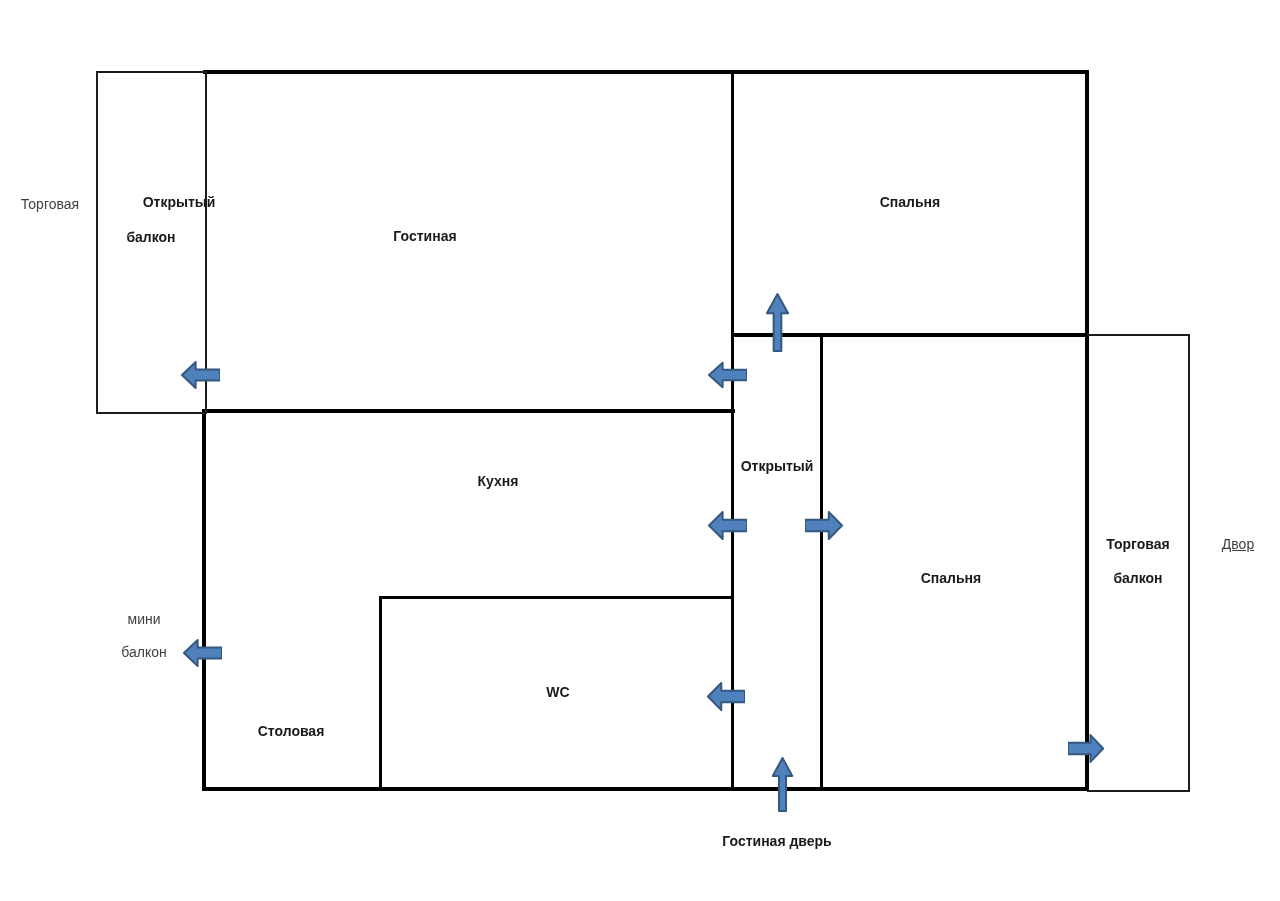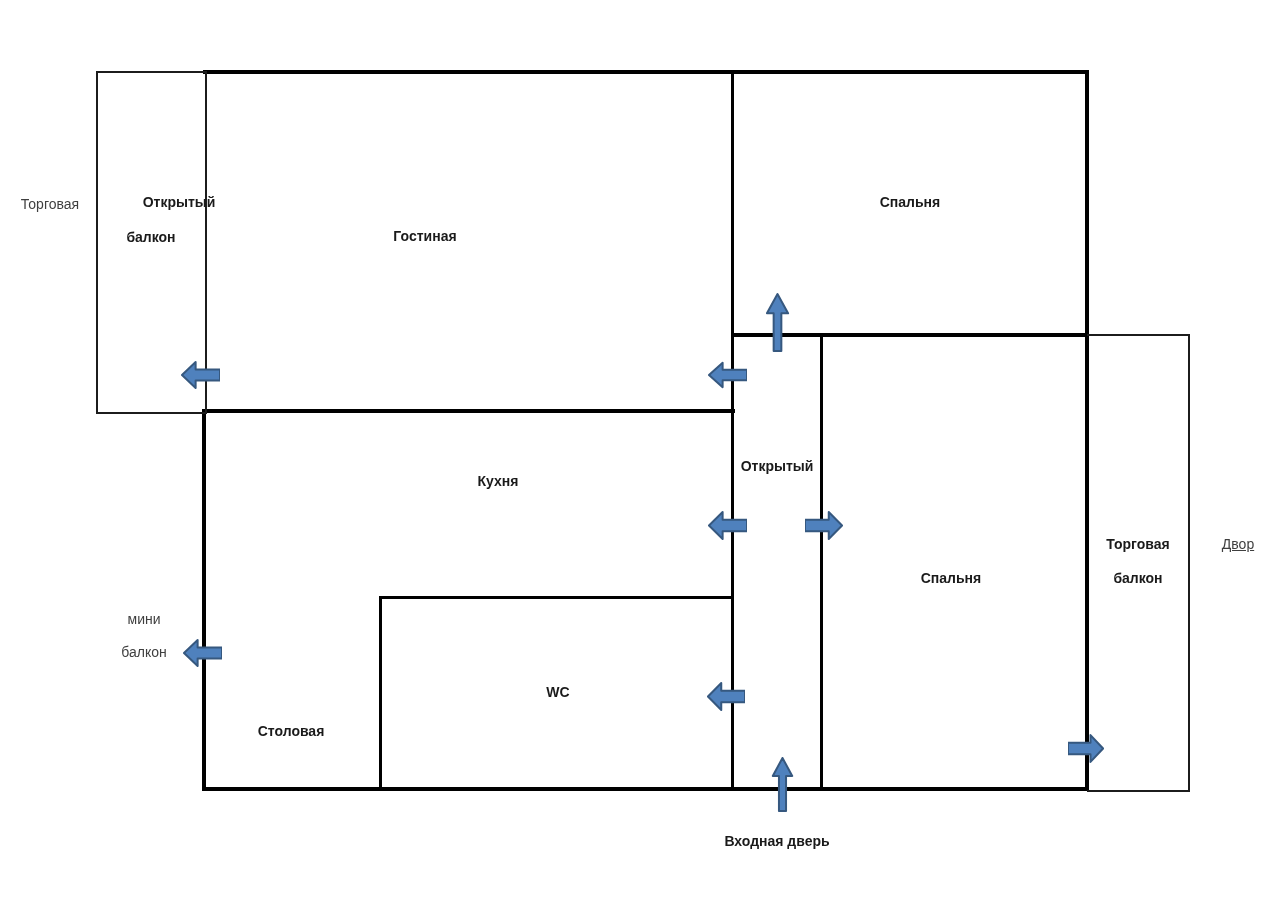--- a/index.html
+++ b/index.html
@@ -85,21 +85,21 @@
 
   <div class="lbl outside" style="left:1196px;top:536px;width:84px;text-decoration:underline;">Двор</div>
 
   <div class="lbl outside" style="left:105px;top:611px;width:78px;">мини</div>
   <div class="lbl outside" style="left:105px;top:644px;width:78px;">балкон</div>
 
   <div class="lbl" style="left:211px;top:723px;width:160px;">Столовая</div>
 
   <div class="lbl" style="left:518px;top:684px;width:80px;">WC</div>
 
-  <div class="lbl" style="left:677px;top:833px;width:200px;">Входная дверь</div>
+  <div class="lbl" style="left:677px;top:833px;width:200px;">Гостиная дверь</div>
 
   <svg class="arrow" style="left:181px;top:360px;" width="39" height="30" viewBox="0 0 40 30" preserveAspectRatio="none">
     <path d="M40 9.5 L15 9.5 L15 2 L1 15 L15 28 L15 20.5 L40 20.5 Z"></path>
   </svg>
 
   <svg class="arrow" style="left:765px;top:293px;" width="25" height="59" viewBox="0 0 26 58" preserveAspectRatio="none">
     <path d="M9 57 L9 20 L2 20 L13 1 L24 20 L17 20 L17 57 Z"></path>
   </svg>
 
   <svg class="arrow" style="left:708px;top:361px;" width="39" height="28" viewBox="0 0 40 30" preserveAspectRatio="none">

